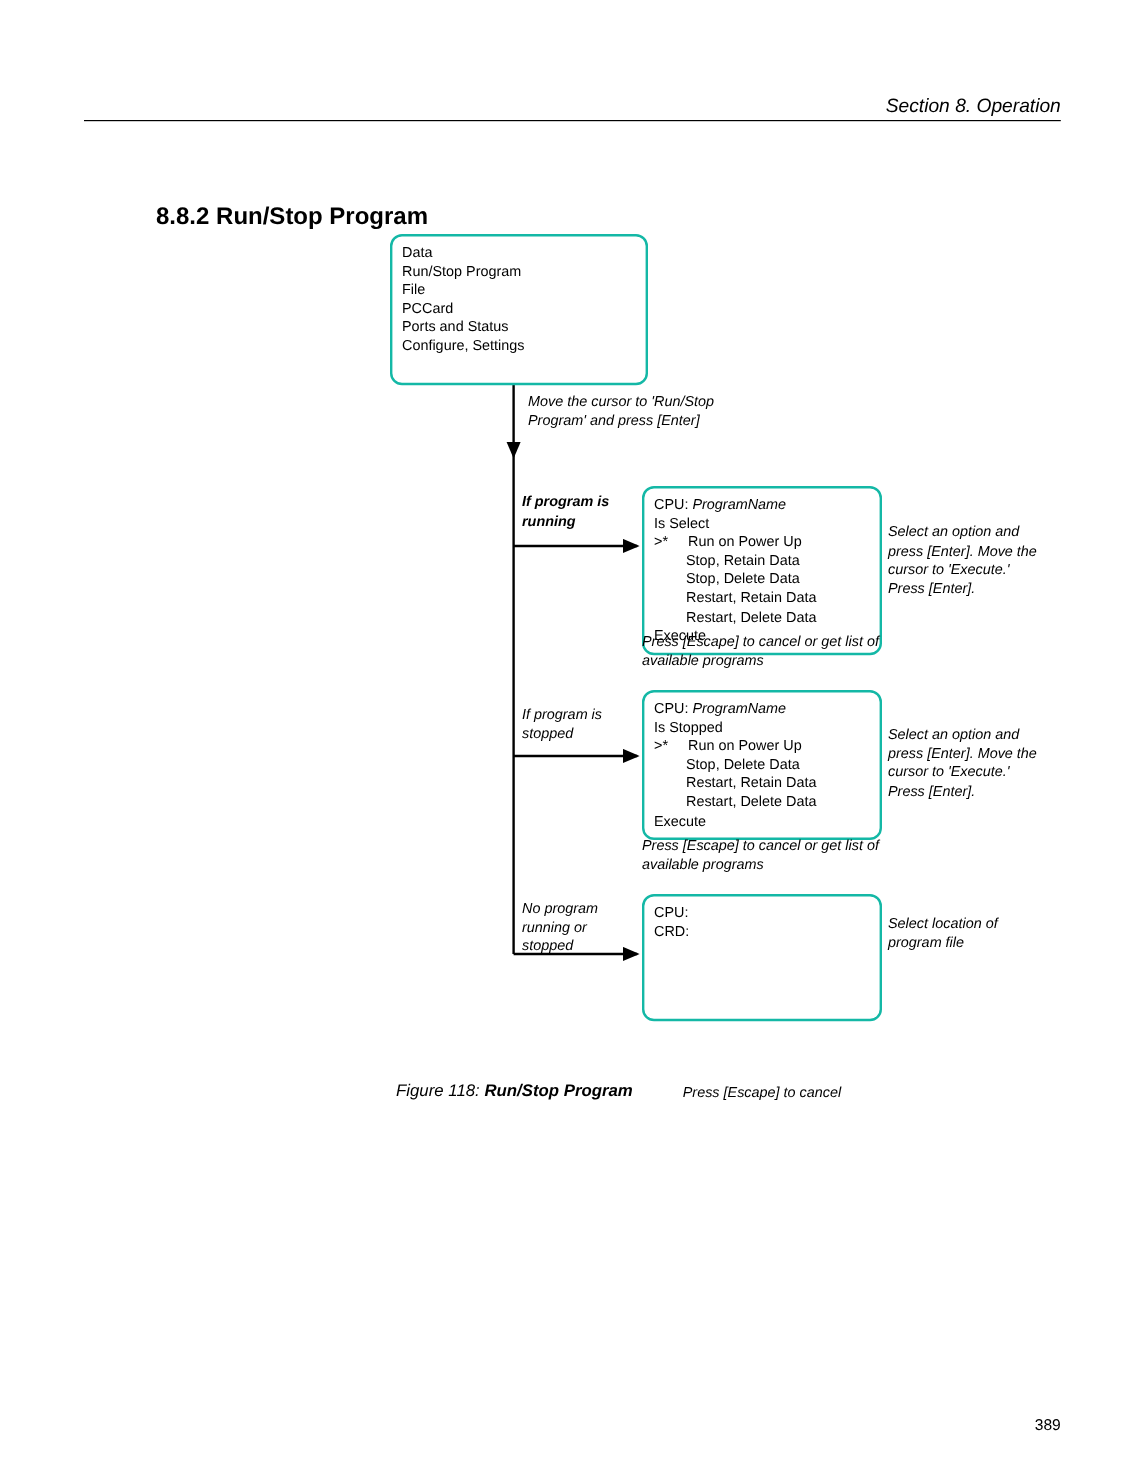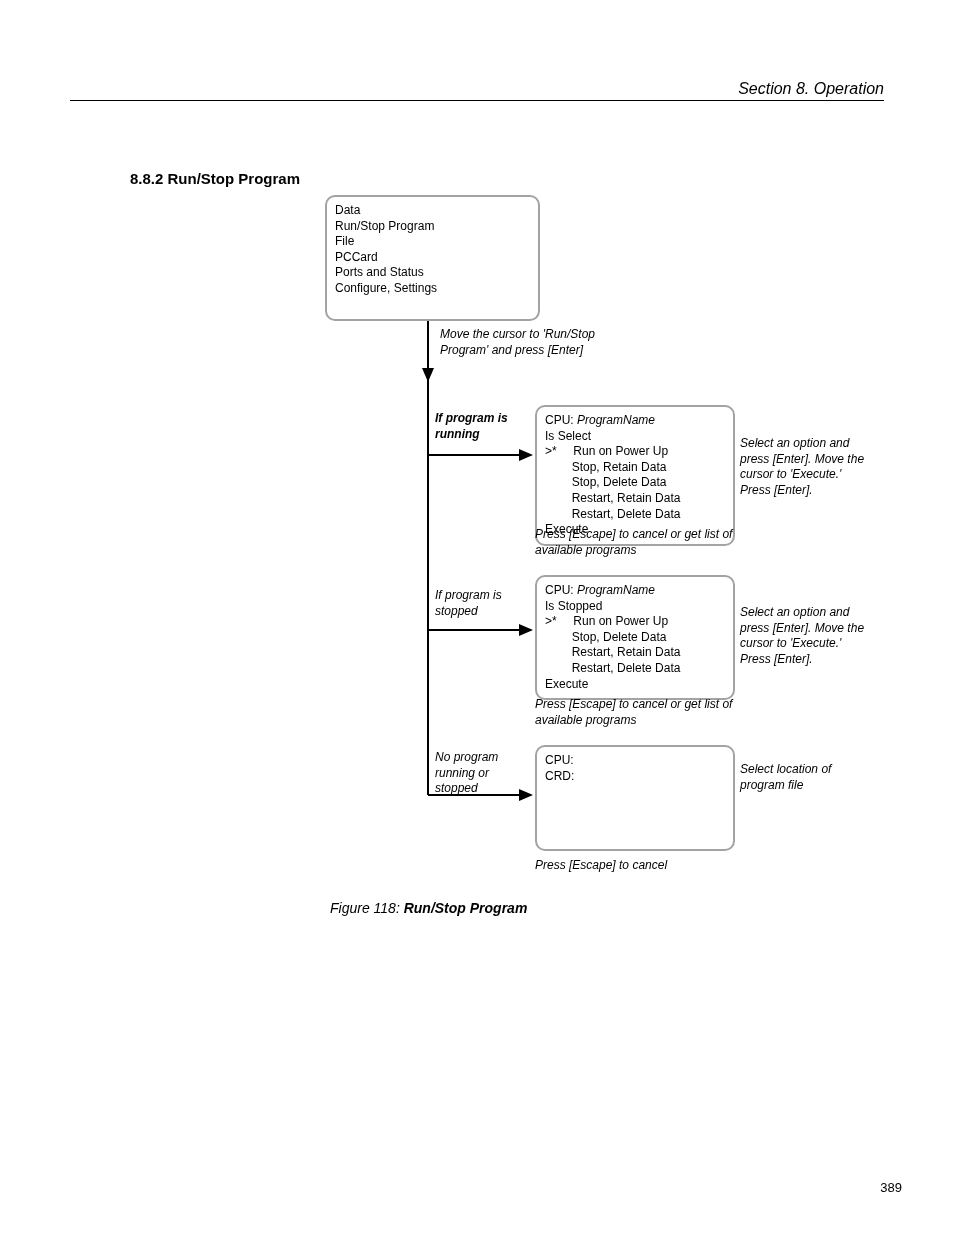--- a/index.html
+++ b/index.html
@@ -31,30 +31,30 @@
     top: 100px;
     left: 70px;
     right: 70px;
     border-top: 1px solid #000;
   }
   .section-title {
     position: absolute;
     top: 170px;
     left: 130px;
     font-weight: bold;
-    font-size: 15px;
+    font-size: 20px;
   }
   .diagram {
     position: absolute;
     top: 195px;
     left: 325px;
     width: 540px;
   }
   .box {
-    border: 2px solid #a3a3a3;
+    border: 2px solid #14b8a6;
     border-radius: 10px;
     background: #fff;
     padding: 6px 8px;
     font-size: 12px;
     line-height: 1.3;
     position: absolute;
   }
   .menu-box {
     width: 195px;
     height: 110px;
@@ -127,38 +127,39 @@
     top: 332px;
     left: 210px;
     width: 200px;
   }
   .label-esc2 {
     top: 502px;
     left: 210px;
     width: 200px;
   }
   .label-esc3 {
-    top: 663px;
+    top: 708px;
     left: 210px;
     width: 200px;
+    text-align: center;
   }
   .italic { font-style: italic; }
   .box-line { white-space: nowrap; }
   .figure-caption {
     position: absolute;
     top: 900px;
     left: 330px;
     font-size: 14px;
   }
   .figure-caption .fig-prefix { font-style: italic; }
   .figure-caption .fig-title { font-weight: bold; font-style: italic; }
   .page-number {
     position: absolute;
     bottom: 40px;
-    right: 52px;
+    right: 70px;
     font-size: 13px;
   }
   svg.arrows {
     position: absolute;
     top: 0;
     left: 0;
     pointer-events: none;
   }
 </style>
 </head>

